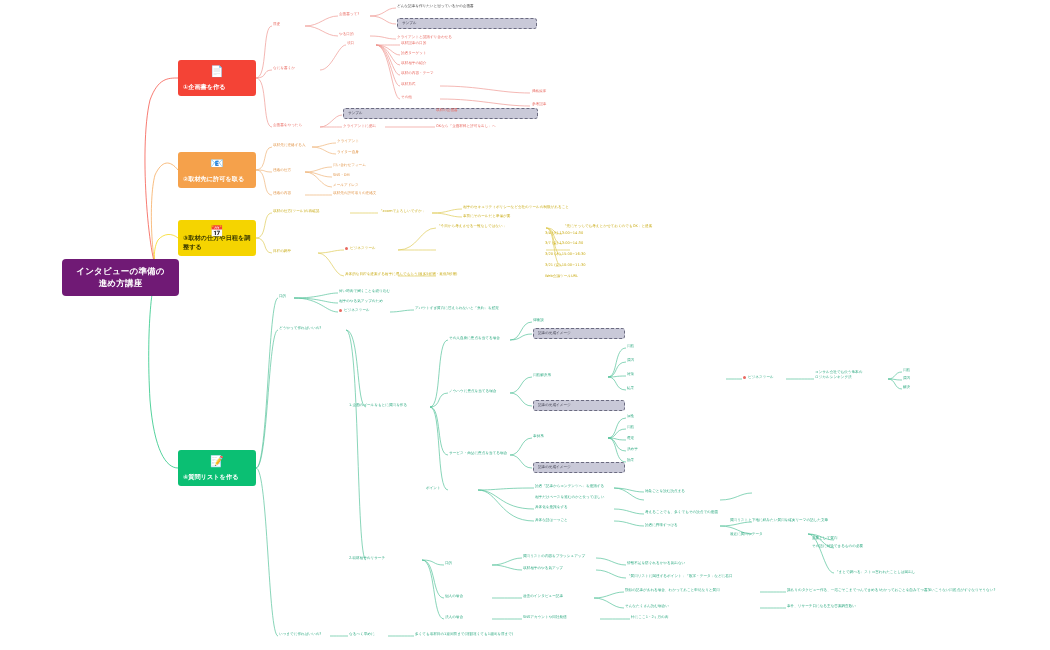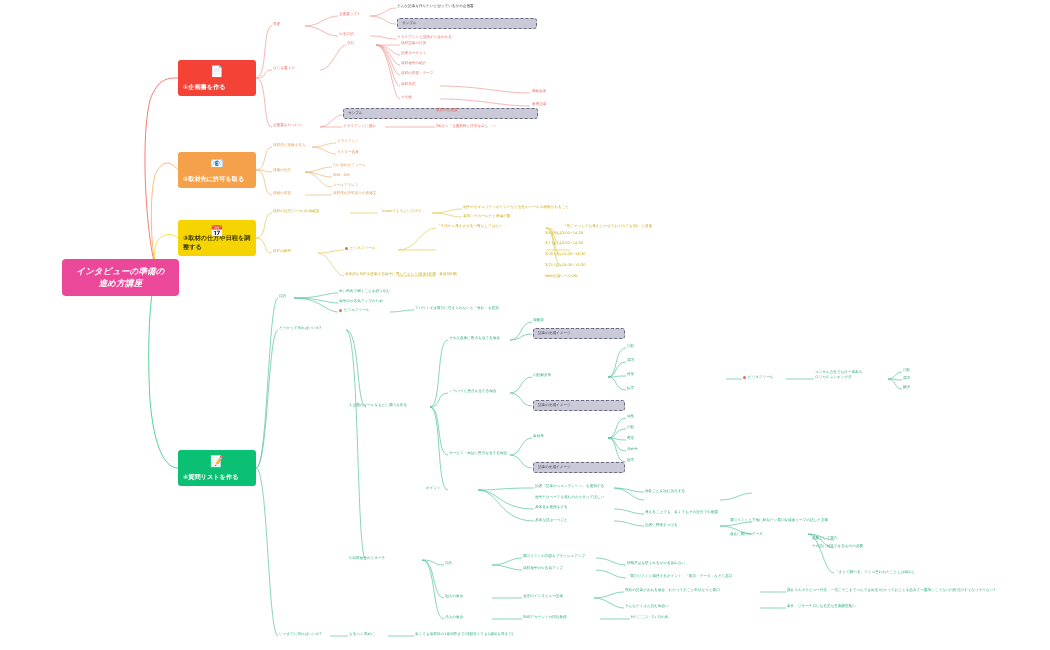--- a/index.html
+++ b/index.html
@@ -4,23 +4,23 @@
 <style>
   html,body{margin:0;padding:0;background:#ffffff;}
   body{font-family:"DejaVu Sans","Liberation Sans",sans-serif;}
   #canvas{position:relative;width:1050px;height:650px;overflow:hidden;background:#fff;}
   svg.links{position:absolute;left:0;top:0;width:1050px;height:650px;pointer-events:none;}
 
   .node{position:absolute;white-space:nowrap;}
 
   
   .root{
-    background:#ec4899;color:#fff;border-radius:4px;
+    background:#701a75;color:#fff;border-radius:4px;
     padding:6px 10px;font-size:8.5px;font-weight:bold;line-height:1.45;
-    text-align:center;letter-spacing:.2px;font-style:italic;
+    text-align:center;letter-spacing:.2px;
   }
 
   
   .topic{
     border-radius:3px;color:#fff;font-weight:bold;font-size:6.2px;
     width:78px;height:36px;box-sizing:border-box;
     display:flex;flex-direction:column;justify-content:flex-end;
     padding:0 0 4px 5px;position:absolute;
   }
   .topic .emoji{

